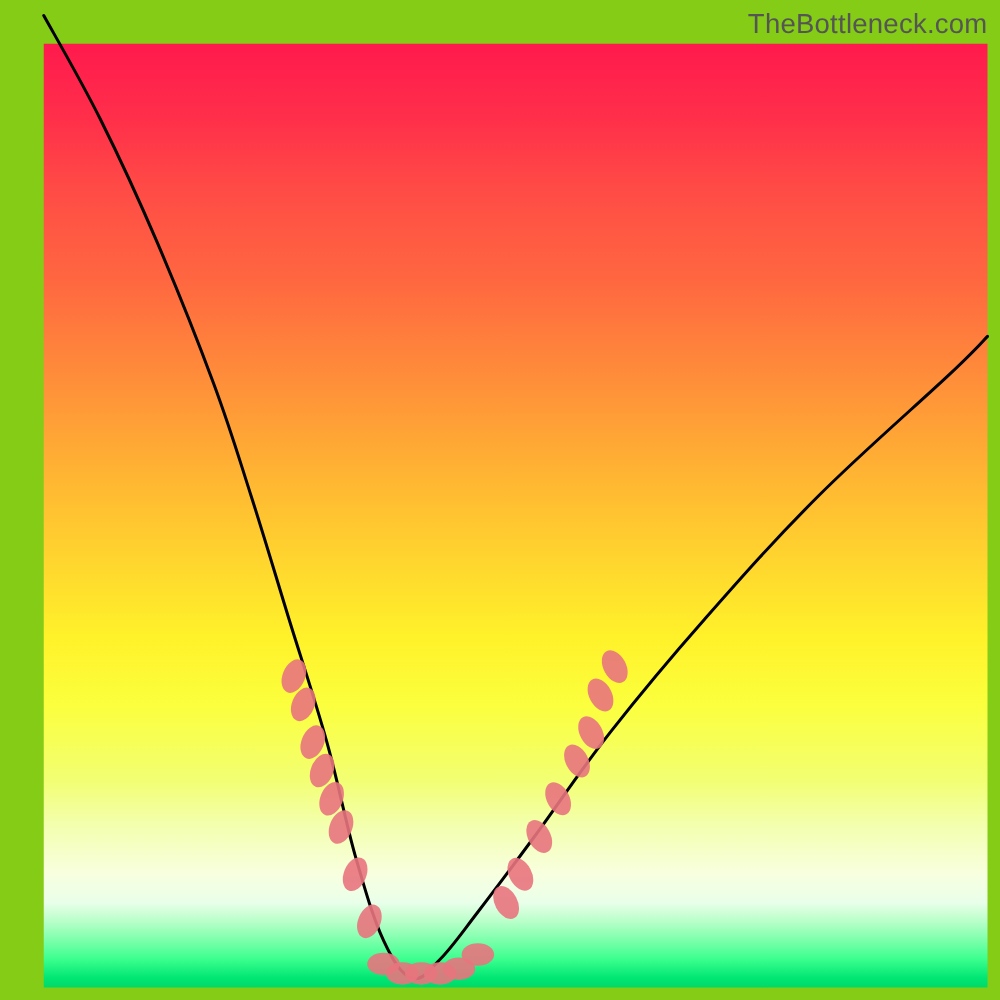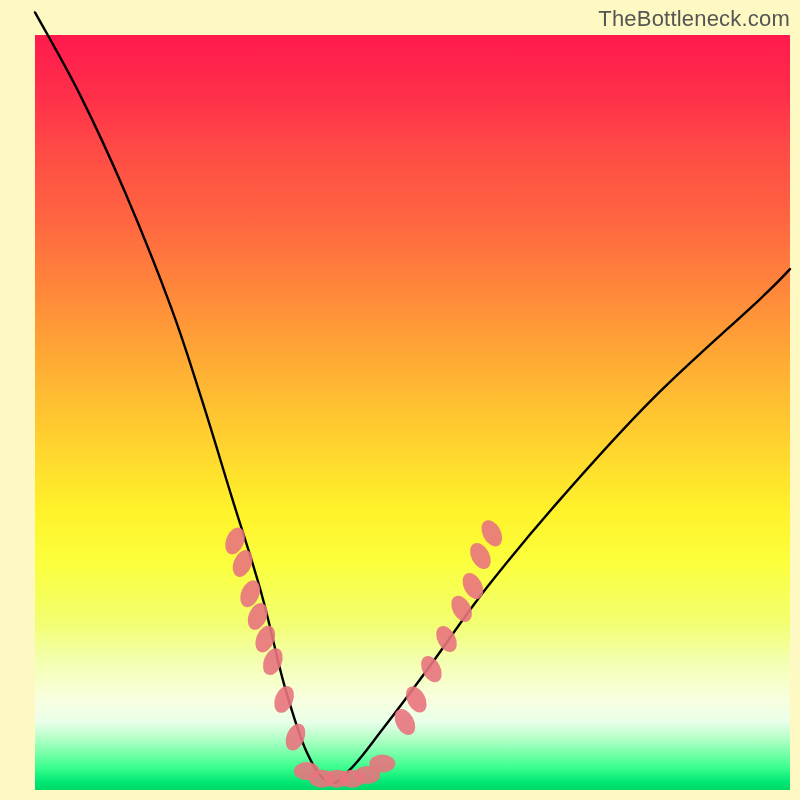--- a/index.html
+++ b/index.html
@@ -10,21 +10,21 @@
     background: #000;
     overflow: hidden;
     font-family: Arial, Helvetica, sans-serif;
   }
   .frame {
     position: absolute;
     left: 0;
     top: 0;
     width: 800px;
     height: 800px;
-    background: #fef9c3;
+    background: #84cc16;
   }
   .plot-area {
     position: absolute;
     left: 35px;
     top: 35px;
     width: 755px;
     height: 755px;
     
     background: linear-gradient(to bottom,
       #ff1a4d 0%,

